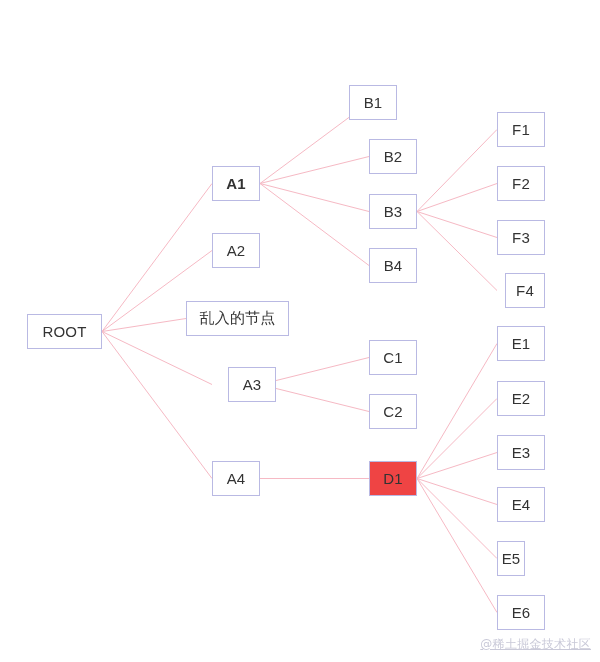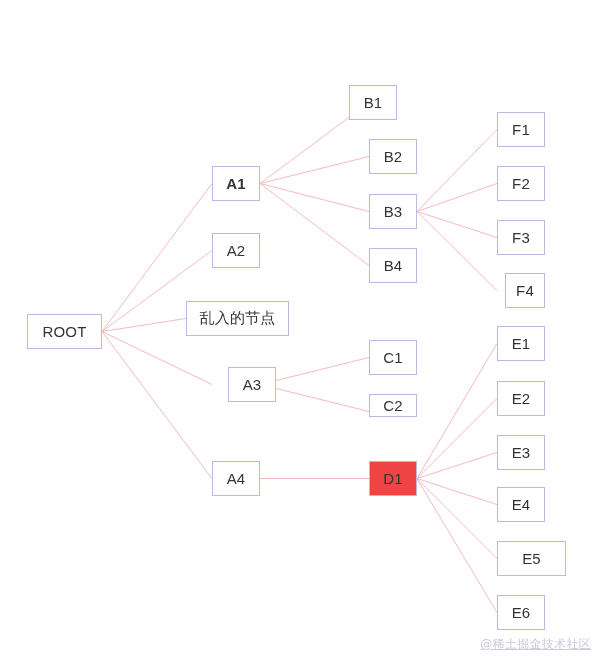--- a/index.html
+++ b/index.html
@@ -120,21 +120,21 @@
       </div>
       <div class="node" style="left: 369px; top: 194px; width: 48px; height: 35px; border-color: rgb(185, 185, 227); background: rgb(255, 255, 255); color: rgb(51, 51, 51);">
         <span class="node-label">B3</span>
       </div>
       <div class="node" style="left: 369px; top: 248px; width: 48px; height: 35px; border-color: rgb(185, 185, 227); background: rgb(255, 255, 255); color: rgb(51, 51, 51);">
         <span class="node-label">B4</span>
       </div>
       <div class="node" style="left: 369px; top: 340px; width: 48px; height: 35px; border-color: rgb(185, 185, 227); background: rgb(255, 255, 255); color: rgb(51, 51, 51);">
         <span class="node-label">C1</span>
       </div>
-      <div class="node" style="left: 369px; top: 394px; width: 48px; height: 23px; border-color: rgb(185, 185, 227); background: rgb(255, 255, 255); color: rgb(51, 51, 51);">
+      <div class="node" style="left: 369px; top: 394px; width: 48px; height: 35px; border-color: rgb(185, 185, 227); background: rgb(255, 255, 255); color: rgb(51, 51, 51);">
         <span class="node-label">C2</span>
       </div>
       <div class="node" style="left: 369px; top: 461px; width: 48px; height: 35px; border-color: rgb(185, 185, 227); background: #ef4444; color: rgb(51, 51, 51);">
         <span class="node-label">D1</span>
       </div>
       <div class="node" style="left: 497px; top: 112px; width: 48px; height: 35px; border-color: rgb(185, 185, 227); background: rgb(255, 255, 255); color: rgb(51, 51, 51);">
         <span class="node-label">F1</span>
       </div>
       <div class="node" style="left: 497px; top: 166px; width: 48px; height: 35px; border-color: rgb(185, 185, 227); background: rgb(255, 255, 255); color: rgb(51, 51, 51);">
         <span class="node-label">F2</span>
@@ -150,21 +150,21 @@
       </div>
       <div class="node" style="left: 497px; top: 381px; width: 48px; height: 35px; border-color: rgb(185, 185, 227); background: rgb(255, 255, 255); color: rgb(51, 51, 51);">
         <span class="node-label">E2</span>
       </div>
       <div class="node" style="left: 497px; top: 435px; width: 48px; height: 35px; border-color: rgb(185, 185, 227); background: rgb(255, 255, 255); color: rgb(51, 51, 51);">
         <span class="node-label">E3</span>
       </div>
       <div class="node" style="left: 497px; top: 487px; width: 48px; height: 35px; border-color: rgb(185, 185, 227); background: rgb(255, 255, 255); color: rgb(51, 51, 51);">
         <span class="node-label">E4</span>
       </div>
-      <div class="node" style="left: 497px; top: 541px; width: 69px; height: 35px; border-color: rgb(185, 185, 227); background: rgb(255, 255, 255); color: rgb(51, 51, 51);">
+      <div class="node" style="left: 497px; top: 541px; width: 28px; height: 35px; border-color: rgb(185, 185, 227); background: rgb(255, 255, 255); color: rgb(51, 51, 51);">
         <span class="node-label">E5</span>
       </div>
       <div class="node" style="left: 497px; top: 595px; width: 48px; height: 35px; border-color: rgb(185, 185, 227); background: rgb(255, 255, 255); color: rgb(51, 51, 51);">
         <span class="node-label">E6</span>
       </div>
     </div>
   <div id="watermark">@稀土掘金技术社区</div>
 </div>
 
 </body></html>

